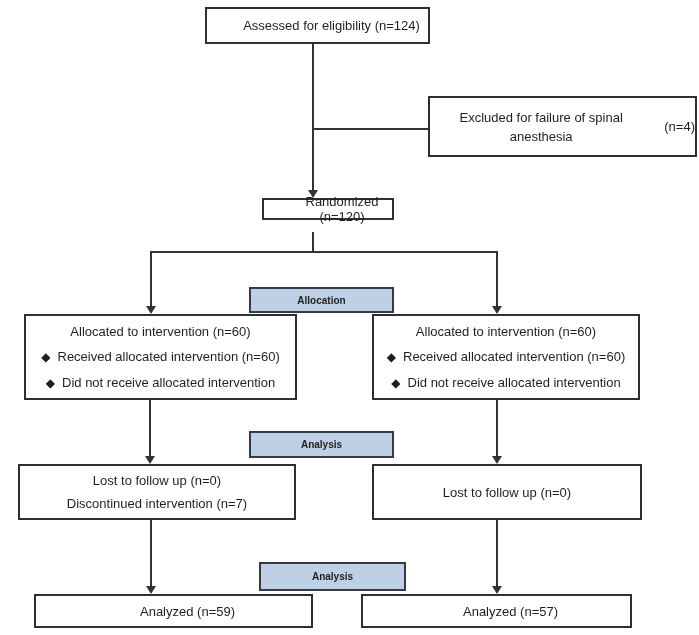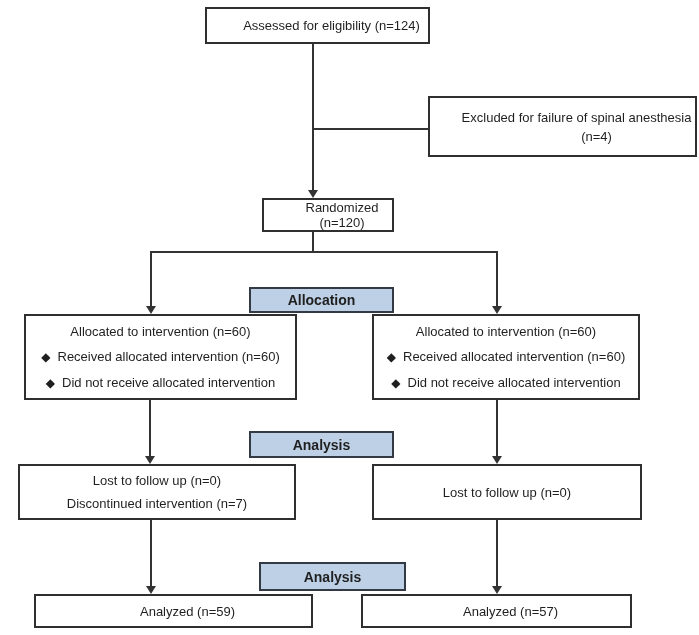--- a/index.html
+++ b/index.html
@@ -11,37 +11,37 @@
   .box{
     position:absolute;background:#ffffff;border:2px solid var(--box_border,#2f2f2f);
     box-sizing:border-box;display:flex;align-items:center;justify-content:center;
     text-align:center;z-index:2;padding-left:28px;
   }
   .box.multi{flex-direction:column;justify-content:space-around;padding:3px 2px;margin-left:12px;}
   .stage{
     position:absolute;background:var(--stage_fill,#bdd0e6);
     border:2px solid var(--stage_border,#333a45);box-sizing:border-box;
     display:flex;align-items:center;justify-content:center;
-    font-weight:bold;font-size:14px;z-index:3;
+    font-weight:bold;font-size:10px;z-index:3;
   }
   .vline{position:absolute;width:2px;background:var(--line,#333333);z-index:1;}
   .hline{position:absolute;height:2px;background:var(--line,#333333);z-index:1;}
   .arrow{
     position:absolute;width:0;height:0;z-index:1;
     border-left:5px solid transparent;border-right:5px solid transparent;
     border-top:8px solid var(--line,#333333);
   }
   .bullet-line{display:block;white-space:nowrap;}
   .diamond{display:inline-block;margin-right:7px;font-size:12px;}
   .line2{display:block;margin-left:40px;}
 
   
   #assessed{left:205px;top:7px;width:225px;height:37px;}
-  #excluded{left:428px;top:96px;width:269px;height:61px;flex-direction:column;line-height:19px;}
-  #randomized{left:262px;top:198px;width:132px;height:34px;}
+  #excluded{left:428px;top:96px;width:269px;height:61px;flex-direction:row;line-height:19px;}
+  #randomized{left:262px;top:198px;width:132px;height:22px;}
   #lbl-allocation{left:249px;top:287px;width:145px;height:26px;}
   #alloc-left{left:12px;top:314px;width:273px;height:86px;}
   #alloc-right{left:360px;top:314px;width:268px;height:86px;}
   #lbl-analysis1{left:249px;top:431px;width:145px;height:27px;}
   #follow-left{left:6px;top:464px;width:278px;height:56px;}
   #follow-right{left:360px;top:464px;width:270px;height:56px;}
   #lbl-analysis2{left:259px;top:562px;width:147px;height:29px;}
   #analyzed-left{left:6px;top:594px;width:279px;height:34px;margin-left:28px;}
   #analyzed-right{left:361px;top:594px;width:271px;height:34px;}
 

